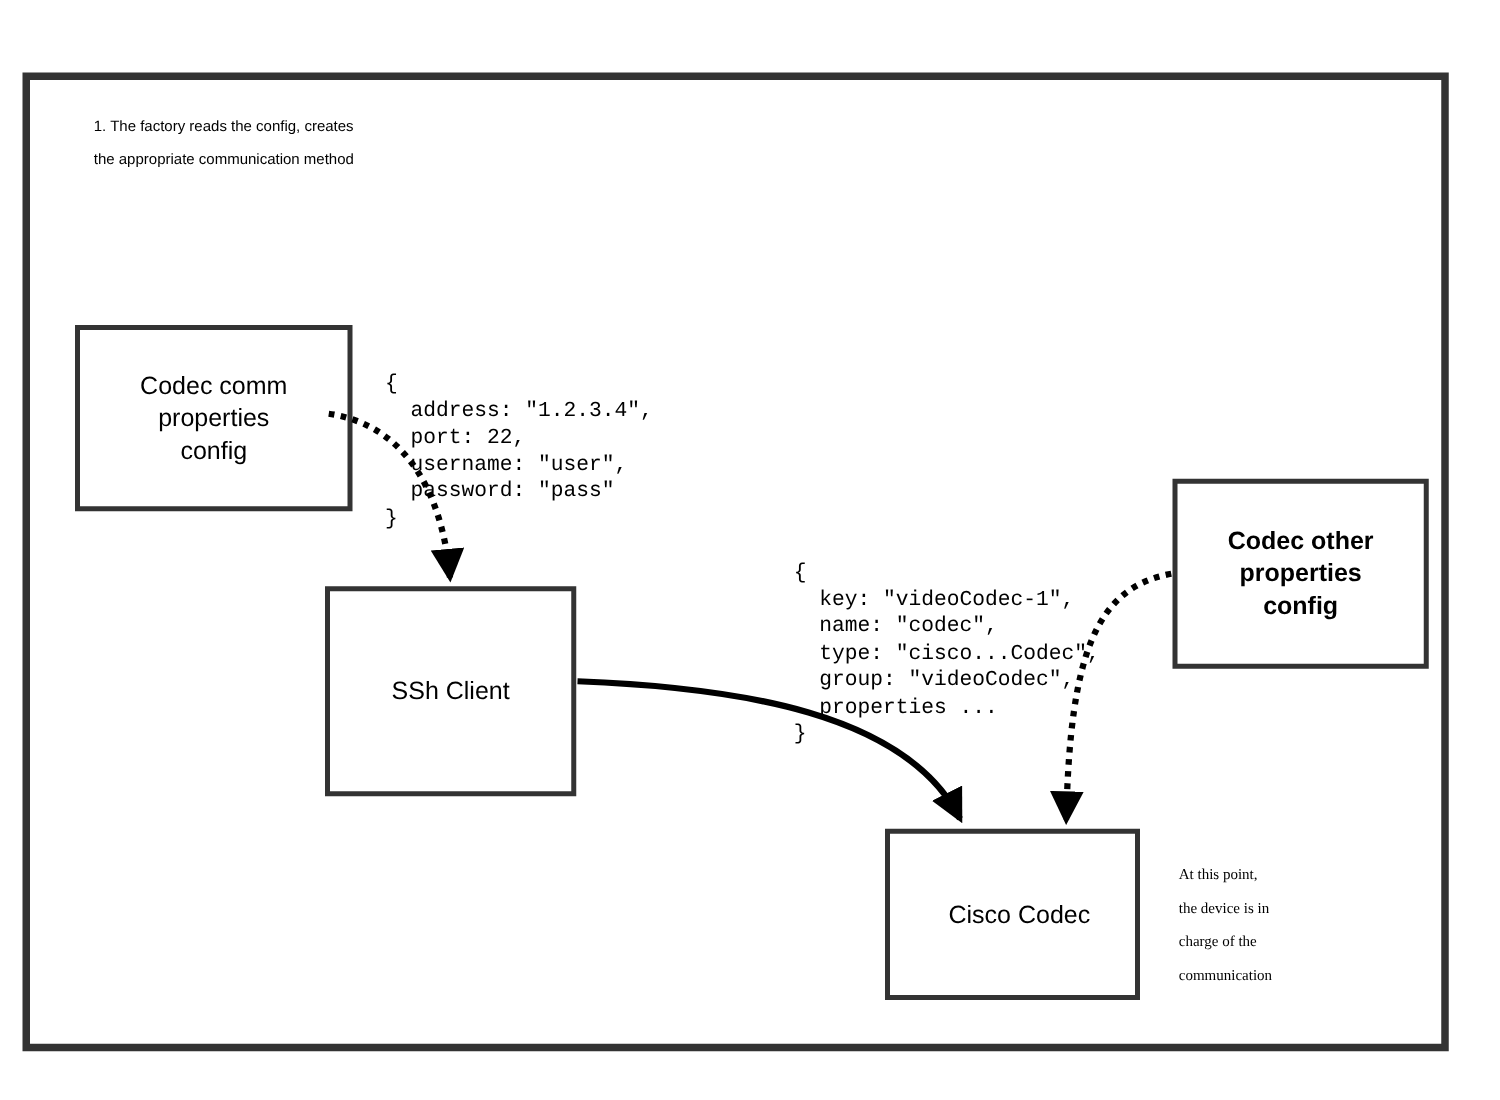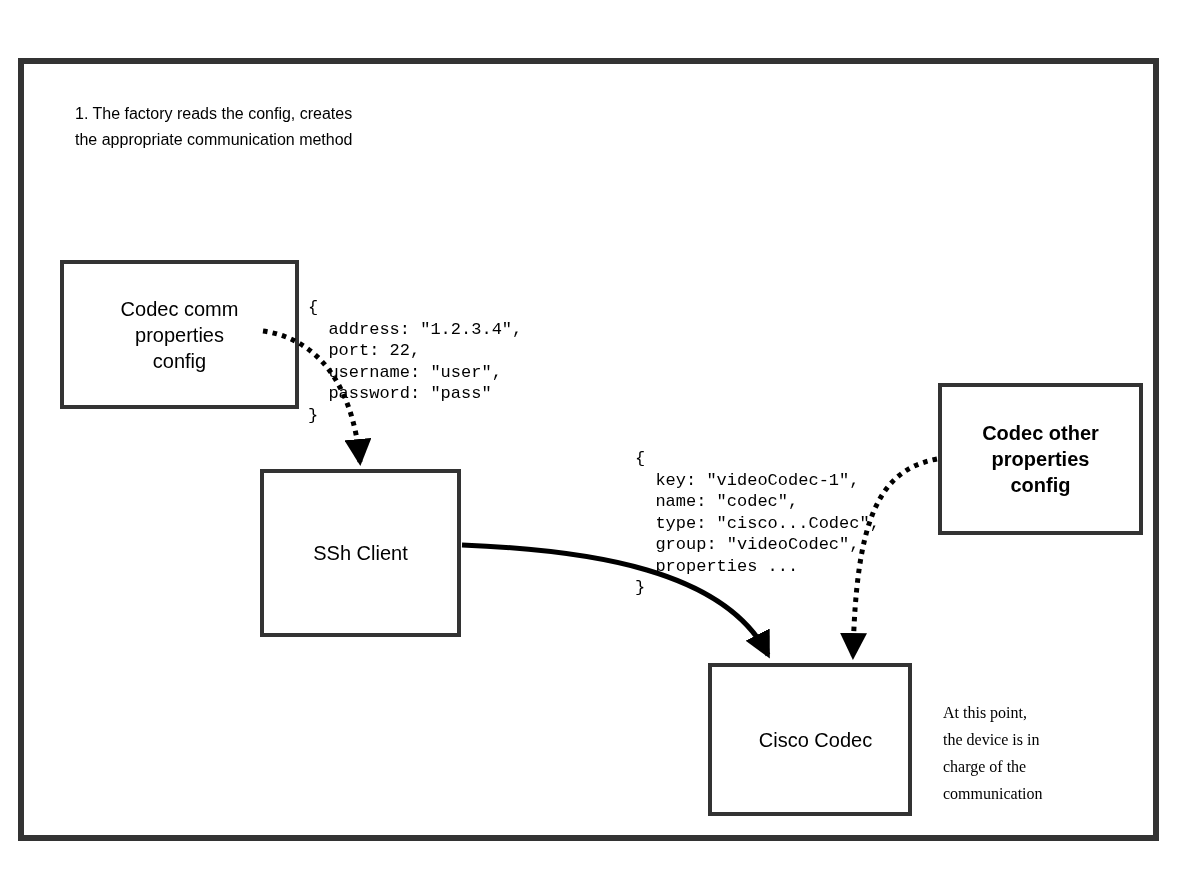--- a/index.html
+++ b/index.html
@@ -18,41 +18,40 @@
     color:var(--text);
     overflow:hidden;
   }
   .frame{
     position:absolute;left:18px;top:58px;width:1141px;height:783px;
     border:6px solid var(--frame-border);
     box-sizing:border-box;
   }
   .note{
     position:absolute;
-    font-size:16px;line-height:26px;
+    font-size:12px;line-height:26px;
     white-space:pre-line;
-    margin-top:13px;
   }
   .note1{left:75px;top:88px;width:460px;}
   .note2{left:647px;top:88px;width:485px;}
   .note3{left:943px;top:686px;width:235px;line-height:27px;font-family:Liberation Serif, serif;}
   .box{
     position:absolute;
     border:4px solid var(--box-border);
     box-sizing:border-box;
     background:var(--background);
     display:flex;align-items:center;justify-content:center;
     text-align:center;
     font-size:20px;line-height:26px;
   }
   .box span{white-space:pre-line;}
-  .box1{left:60px;top:260px;width:239px;height:149px;}
+  .box1{left:60px;top:260px;width:222px;height:149px;}
   .box2{left:260px;top:469px;width:201px;height:168px;}
   .box3{left:938px;top:383px;width:205px;height:152px;font-weight:bold;}
-  .box4{left:708px;top:663px;width:204px;height:153px;padding-left:11px;}
+  .box4{left:708px;top:663px;width:204px;height:137px;padding-left:11px;}
   .code{
     position:absolute;margin:0;
     font-family:"Liberation Mono","DejaVu Sans Mono",monospace;
     font-size:17px;line-height:21.5px;
     color:var(--text);
   }
   .code1{left:308px;top:297px;}
   .code2{left:635px;top:448px;}
   .connectors{
     position:absolute;left:0;top:0;width:1200px;height:880px;

